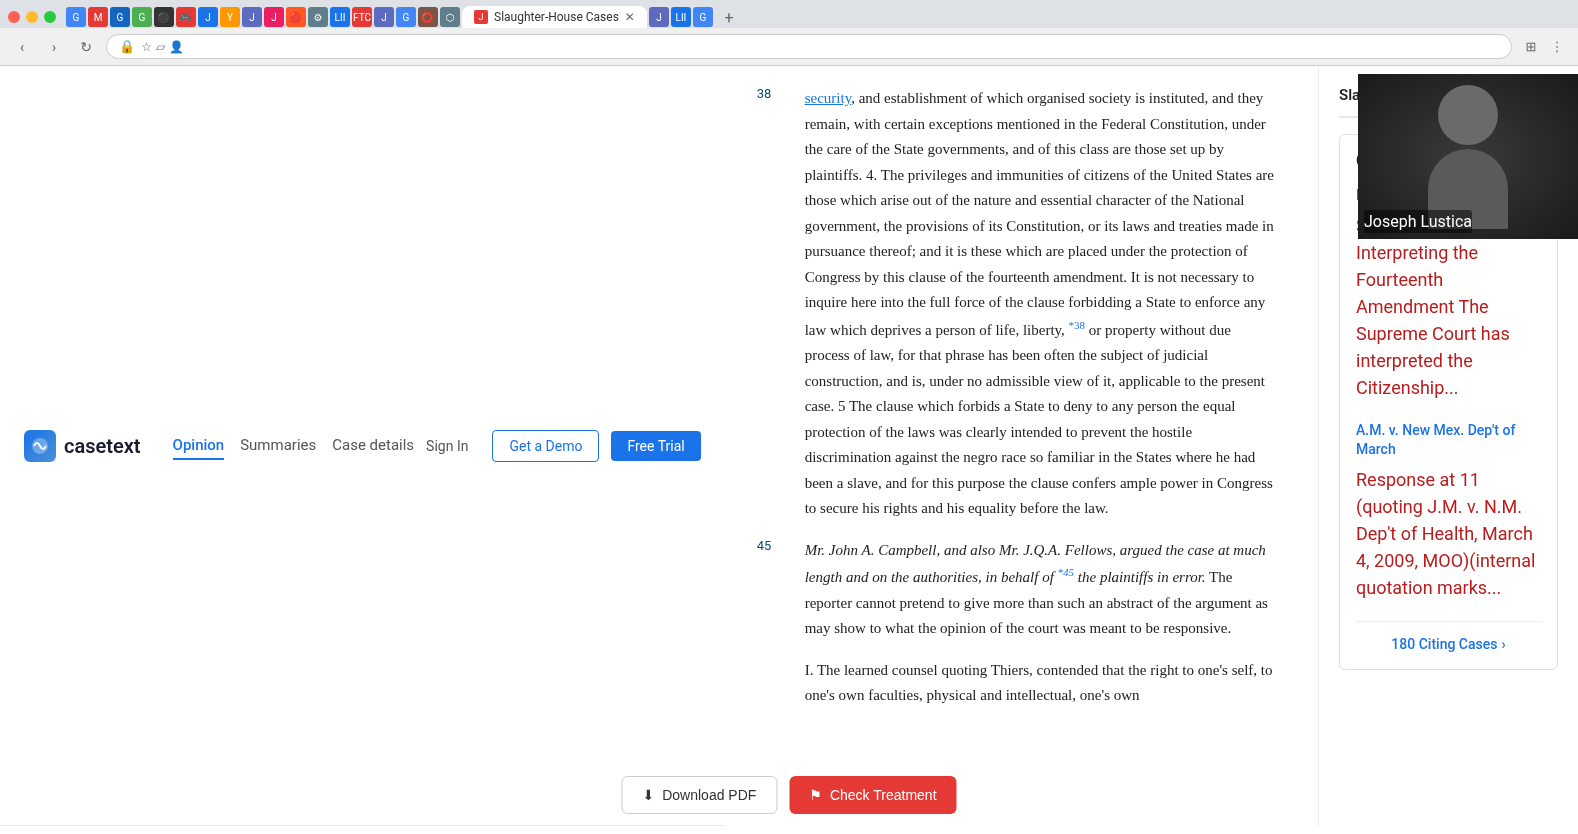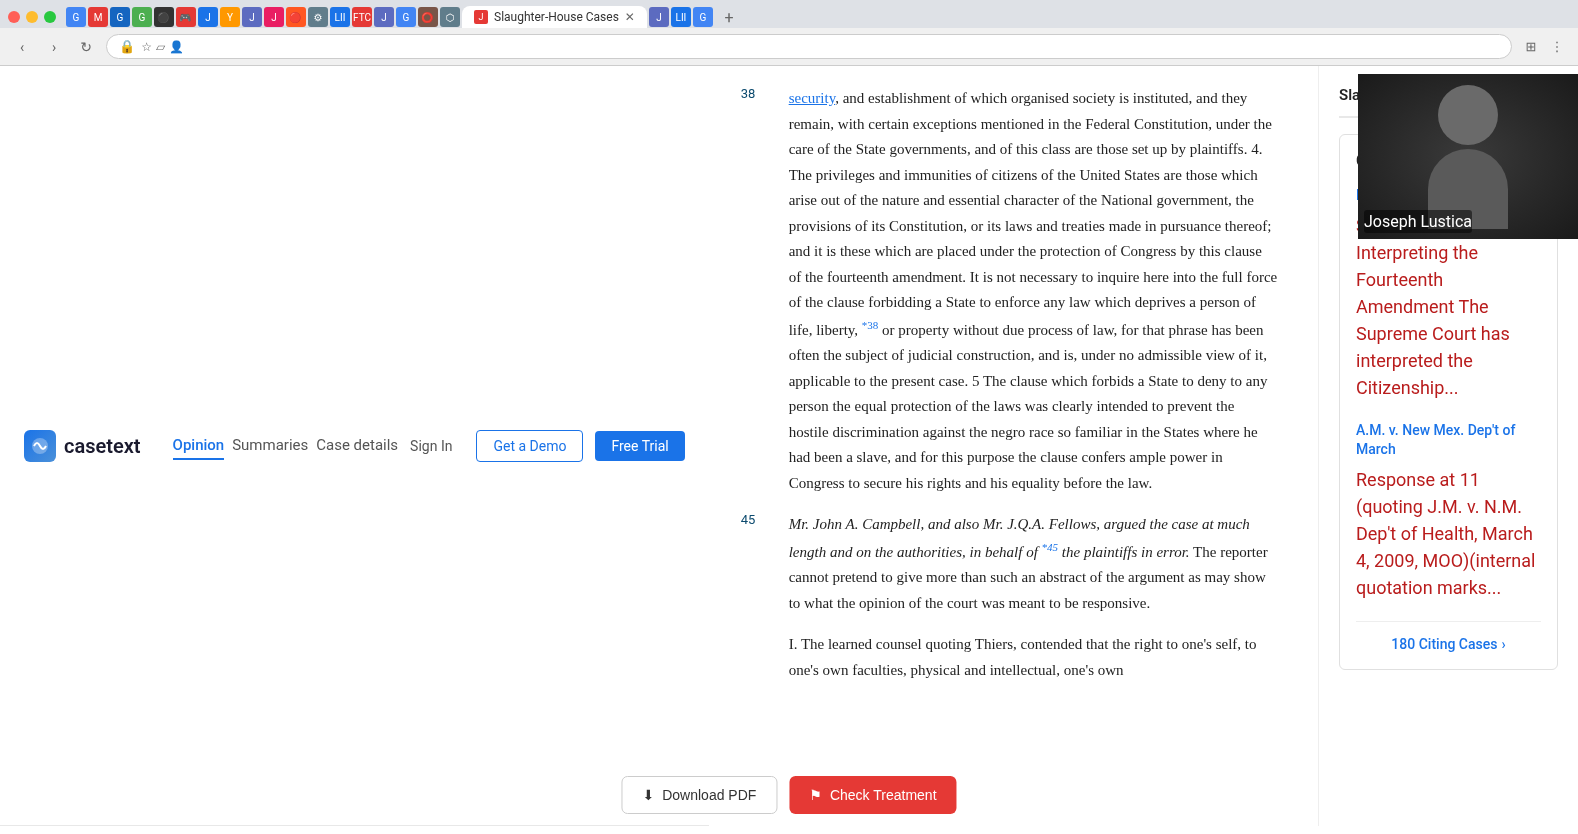--- a/index.html
+++ b/index.html
@@ -89,21 +89,21 @@
       width: 32px; height: 32px;
       background: linear-gradient(135deg, #1a73e8, #4a90d9);
       border-radius: 6px;
       display: flex; align-items: center; justify-content: center;
       color: white; font-size: 16px; font-weight: bold;
     }
     .logo-text {
       font-size: 20px; font-weight: 600; color: #1a1a2e;
     }
     .nav-links {
-      display: flex; gap: 8px; flex: 1;
+      display: flex; gap: 16px; flex: 1;
     }
     .nav-link {
       font-size: 15px; color: #555; cursor: pointer; padding: 4px 0;
       border-bottom: 2px solid transparent;
     }
     .nav-link.active {
       color: #1a73e8; border-bottom: 2px solid #1a73e8; font-weight: 500;
     }
     .nav-actions { display: flex; align-items: center; gap: 12px; }
     .sign-in-btn {

